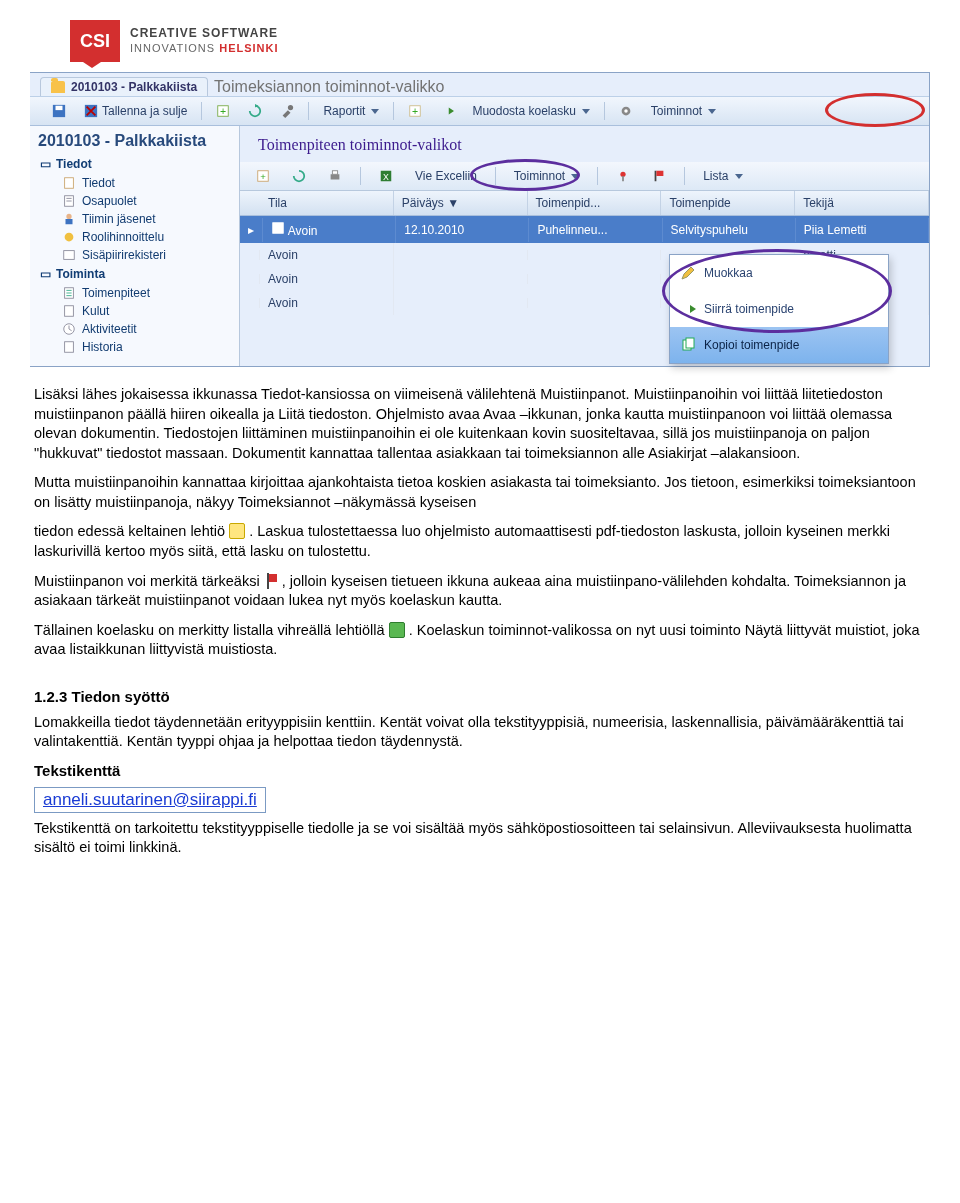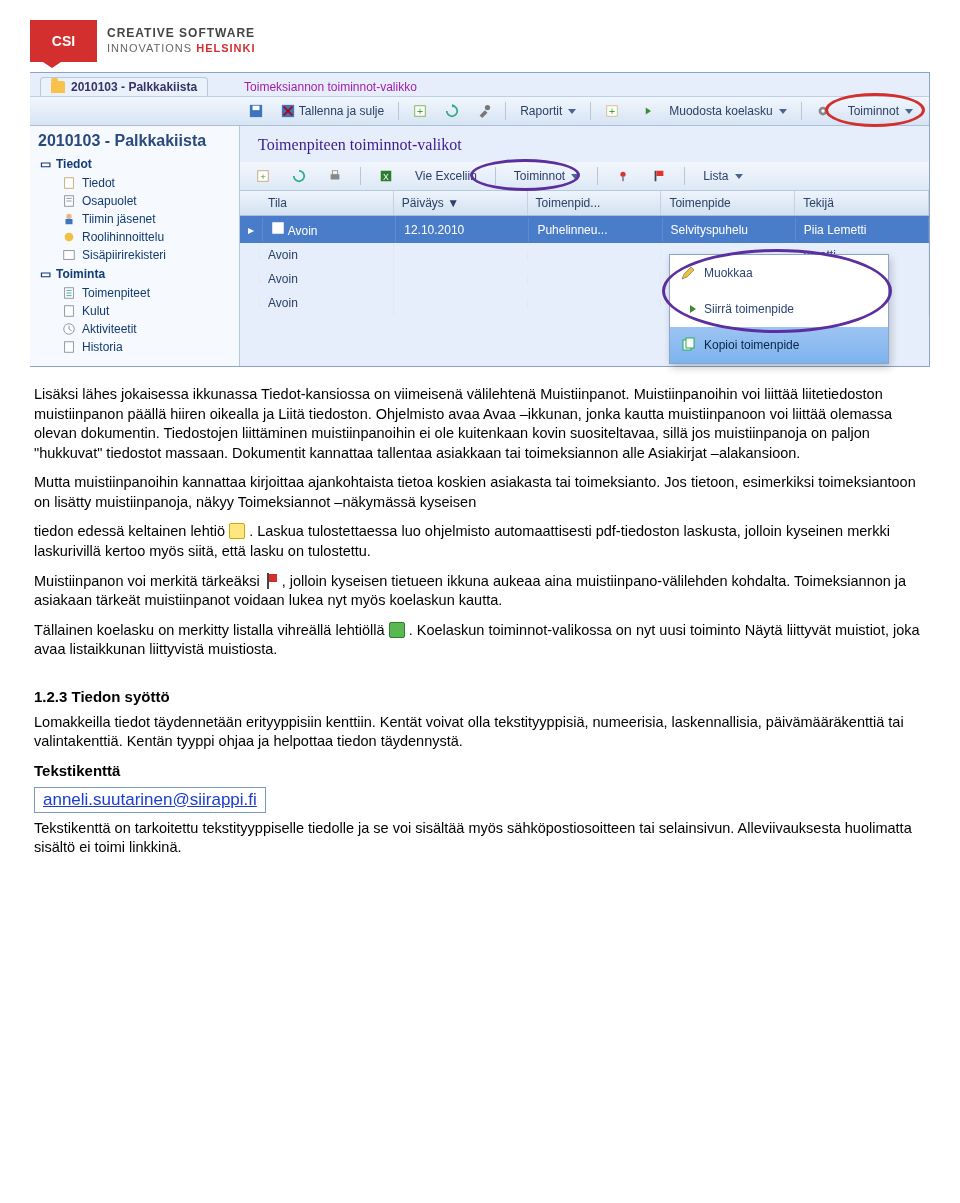--- a/index.html
+++ b/index.html
@@ -7,27 +7,28 @@
     font-family: Arial, Helvetica, sans-serif;
     font-size: 14px;
     color: #000;
     background: #fff;
     width: 960px;
   }
   .page { padding: 20px 30px 30px 30px; }
   .header-row { display: flex; align-items: flex-start; margin-bottom: 10px; }
   .logo-block { display: flex; align-items: center; gap: 10px; }
   .csi-logo {
-    width: 67px; height: 42px;
+    width: 50px; height: 42px;
     background: #d32f2f;
     color: #fff;
     font-weight: bold;
-    font-size: 14px;
+    font-size: 18px;
     display: flex; align-items: center; justify-content: center;
     position: relative;
+    margin-left: 40px;
   }
   .csi-logo::after {
     content: '';
     position: absolute; bottom: -6px; left: 10px;
     border-left: 12px solid transparent;
     border-right: 12px solid transparent;
     border-top: 8px solid #d32f2f;
   }
   .brand-text { line-height: 1.1; }
   .brand-line1 { font-weight: bold; font-size: 12px; letter-spacing: 1px; color: #444; }
@@ -57,31 +58,30 @@
     border: 1px solid #b8c8dd;
     border-bottom: none;
     border-radius: 4px 4px 0 0;
     padding: 2px 10px;
     display: flex; align-items: center; gap: 6px;
     color: #336; font-weight: 600;
   }
   .folder-icon { width: 14px; height: 12px; background: #f8c24a; border-radius: 2px 2px 0 0; position: relative; }
   .folder-icon::before { content:''; position:absolute; top:-3px; left:0; width:7px; height:3px; background:#f8c24a; border-radius:2px 2px 0 0;}
   .annotation {
-    color: #a21caf;
+    color: #737373;
     font-family: "Comic Sans MS", cursive, sans-serif;
-    font-size: 12px;
-    margin-left: 30px;
+    font-size: 16px;
   }
   .toolbar {
     background: linear-gradient(#f1f6fd,#d7e4f3);
     border-top: 1px solid #bcd0e8;
     border-bottom: 1px solid #a9bfdc;
-    padding: 4px 8px;
-    display: flex; align-items: center; gap: 2px; justify-content: flex-end;
+    padding: 4px 14px;
+    display: flex; align-items: center; gap: 2px;
   }
   .tbtn {
     display: inline-flex; align-items: center; gap: 4px;
     padding: 3px 8px;
     border-radius: 3px;
     color: #2b4168;
   }
   .tbtn .mini-icon { width:14px; height:14px; }
   .sep { width:1px; height:18px; background:#b5c7de; margin:0 4px; }
   .dropdown-caret {

